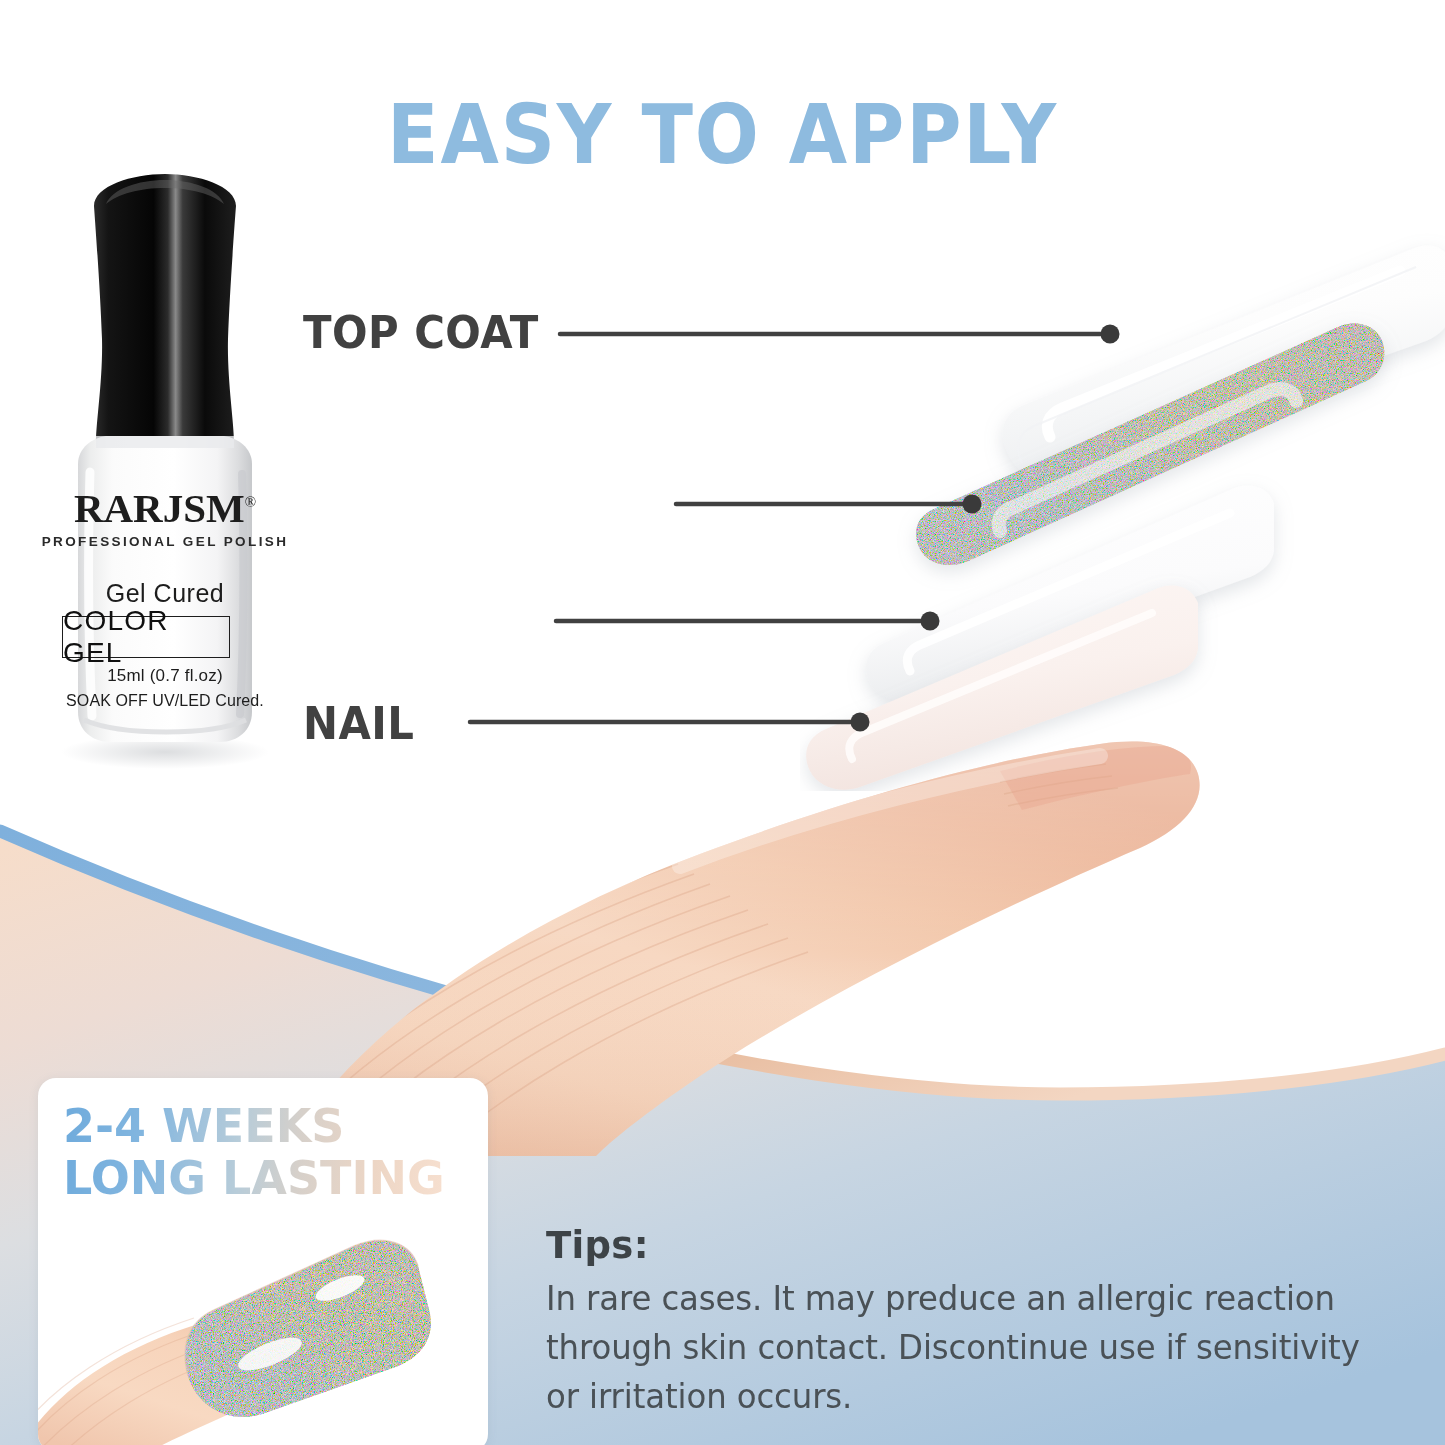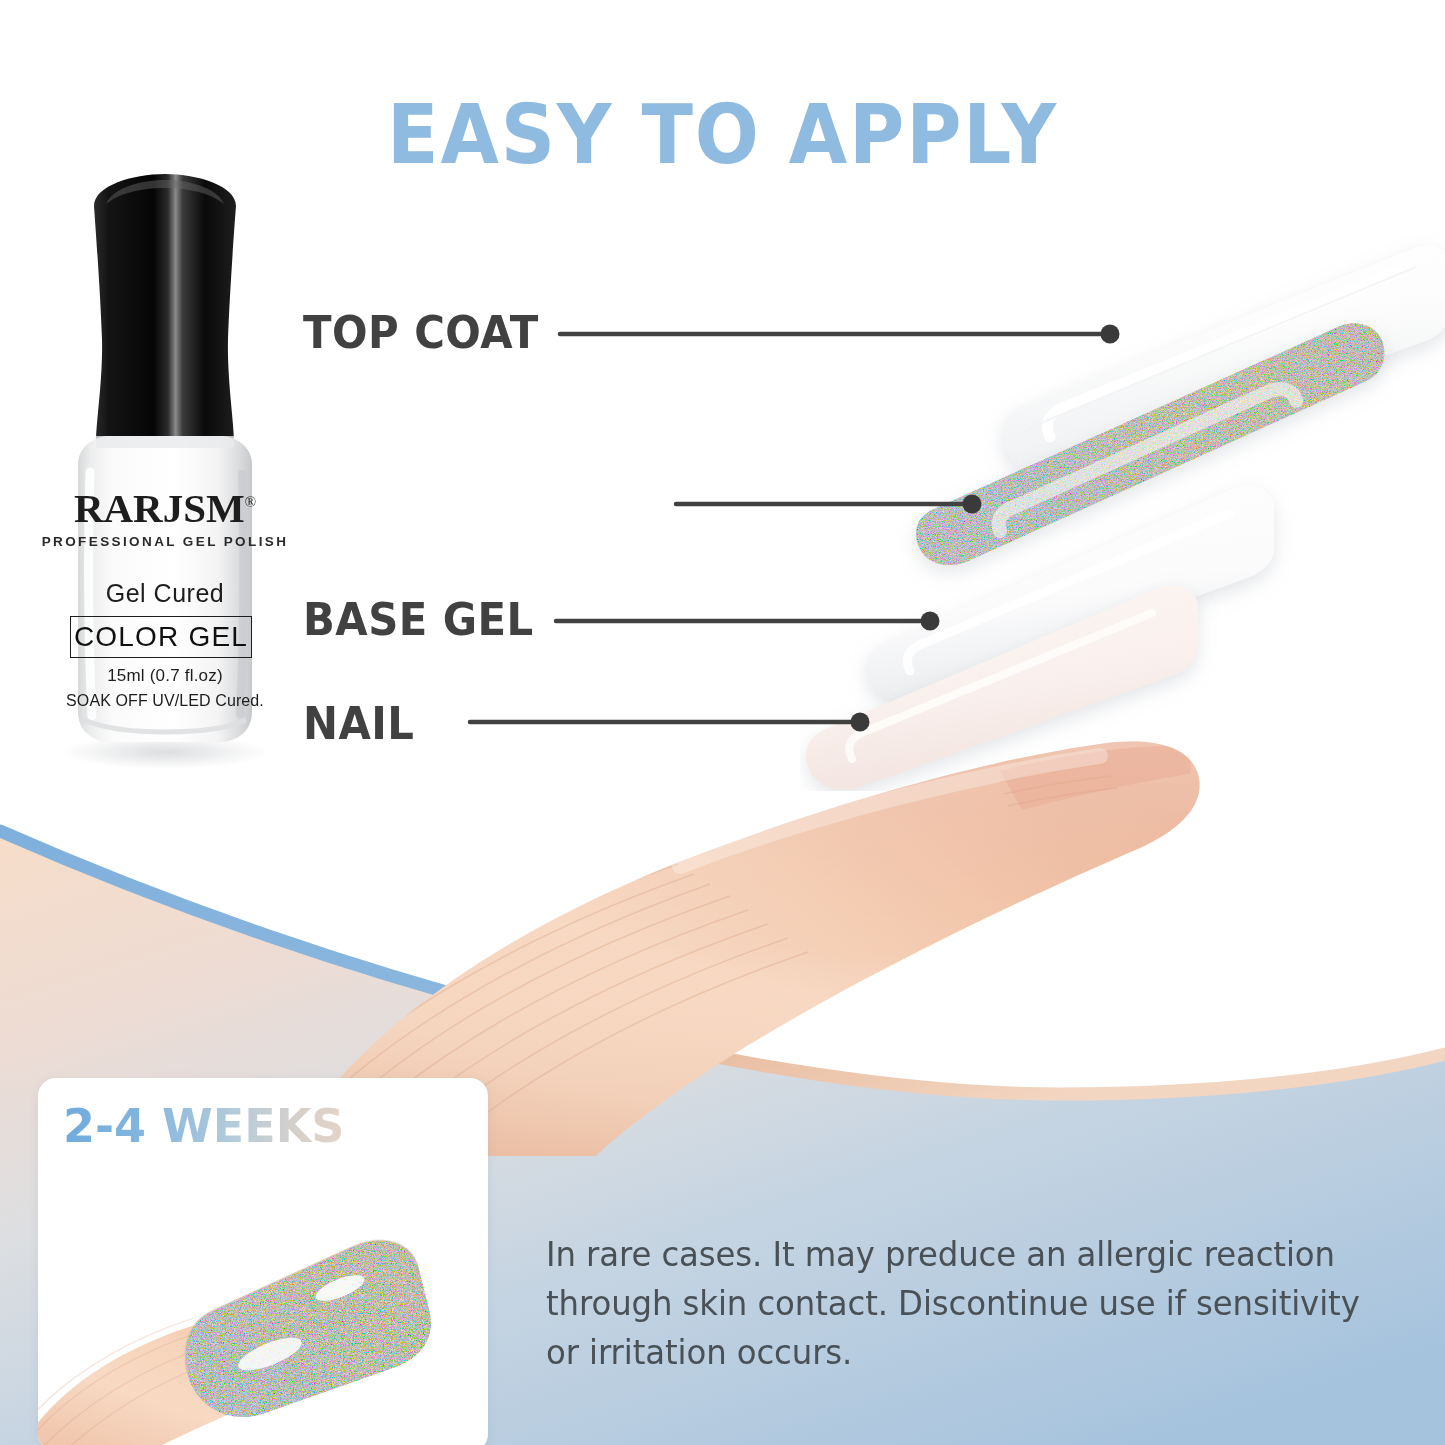--- a/index.html
+++ b/index.html
@@ -41,21 +41,21 @@
   .lbl-brand sup { font-size:15px; font-weight:400; vertical-align:super; }
   .lbl-sub {
     position:absolute; left:0; top:370px; width:262px; text-align:center;
     font-size:13.5px; font-weight:700; letter-spacing:2.4px; color:#2a2a2a;
   }
   .lbl-gelpolish {
     position:absolute; left:0; top:415px; width:262px; text-align:center;
     font-size:25px; font-weight:400; color:#1d1d1d; letter-spacing:.5px;
   }
   .lbl-box {
-    position:absolute; left:36px; top:452px; width:182px; height:42px;
+    position:absolute; left:28px; top:452px; width:168px; height:42px;
     border:1.6px solid #1d1d1d;
     display:flex; align-items:center; justify-content:center;
   }
   .lbl-box span { font-size:28px; font-weight:400; color:#101010; letter-spacing:1.2px; }
   .lbl-vol {
     position:absolute; left:0; top:502px; width:262px; text-align:center;
     font-size:17px; color:#1d1d1d; letter-spacing:.2px;
   }
   .lbl-cure {
     position:absolute; left:0; top:528px; width:262px; text-align:center;
@@ -365,31 +365,29 @@
       <line x1="470" y1="686" x2="856" y2="686"></line>
       <circle cx="860" cy="686" r="9.5" stroke="none"></circle>
     </g>
   </svg>
 
   <div class="callout c-topcoat">
     <span class="txt">TOP COAT</span>
   </div>
 
 
-  <div class="callout c-basegel">
-    <span class="txt">BASE GEL</span>
-  </div>
 
   <div class="callout c-nail">
     <span class="txt">NAIL</span>
   </div>
 
   <div class="card">
     <div class="card-title">
       <div>2-4 WEEKS</div>
+      <div>LONG LASTING</div>
     </div>
 
     <div class="card-photo">
       <svg viewBox="0 0 450 234">
         <defs>
           <linearGradient id="gSkin2" x1="0.05" y1="0.9" x2="0.7" y2="0.05">
             <stop offset="0" stop-color="#f0c6ad"></stop>
             <stop offset="0.35" stop-color="#f8d9c2"></stop>
             <stop offset="0.65" stop-color="#f7d4bb"></stop>
             <stop offset="1" stop-color="#eeba9c"></stop>
@@ -437,16 +435,17 @@
 
           <ellipse cx="302" cy="70" rx="26" ry="9" fill="#ffffff" opacity="0.9" transform="rotate(-22 302 70)"></ellipse>
           <ellipse cx="232" cy="136" rx="34" ry="11" fill="#ffffff" opacity="0.85" transform="rotate(-22 232 136)"></ellipse>
         </g>
         <path d="M150,158 C142,128 150,104 176,92 L316,28 C346,16 372,24 380,48" stroke="#e4c5b6" stroke-width="1.6" fill="none" opacity="0.6"></path>
       </svg>
     </div>
   </div>
 
   <div class="tips">
+    <div class="tips-title">Tips:</div>
     <div class="tips-body">In rare cases. It may preduce an allergic reaction through skin contact. Discontinue use if sensitivity or irritation occurs.</div>
   </div>
 
 </div>
 
 </body></html>

